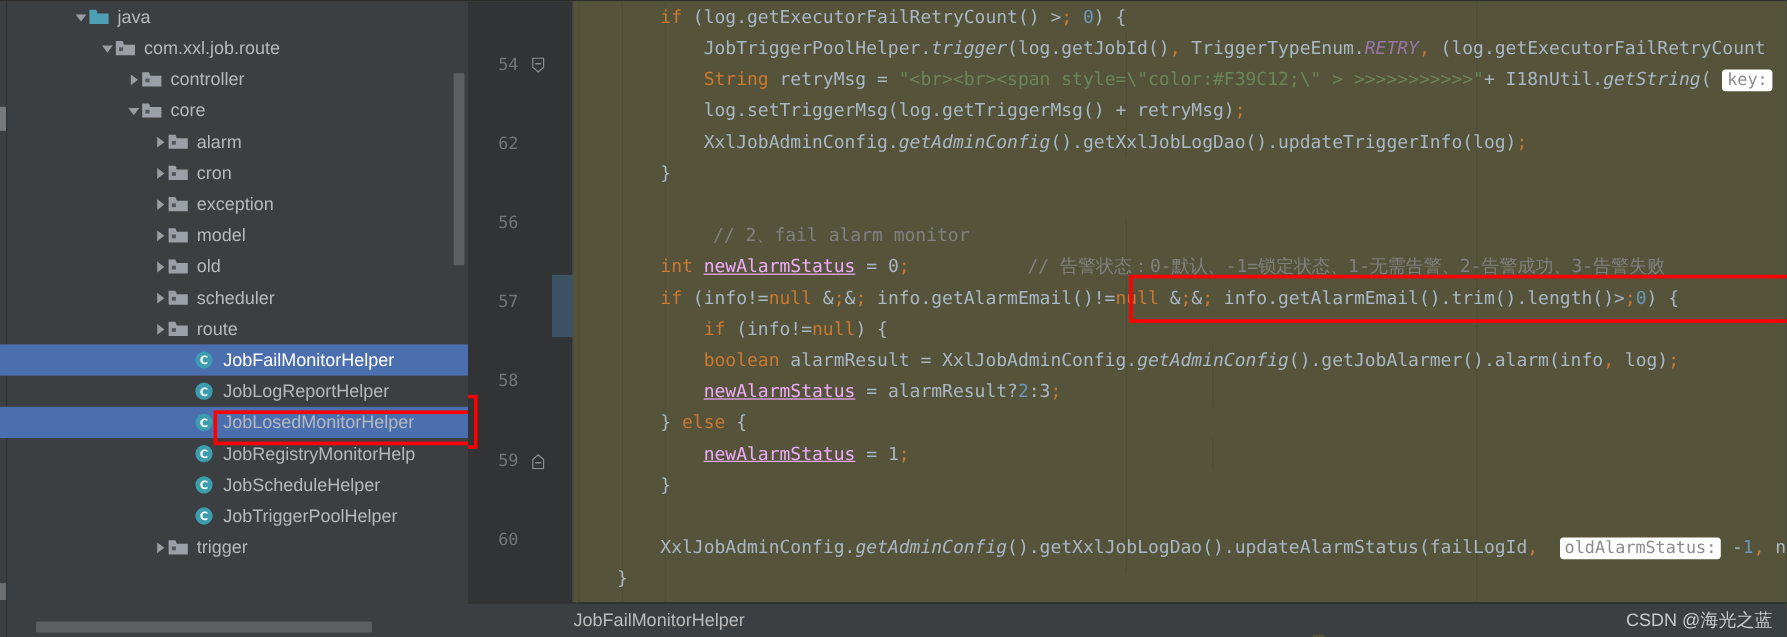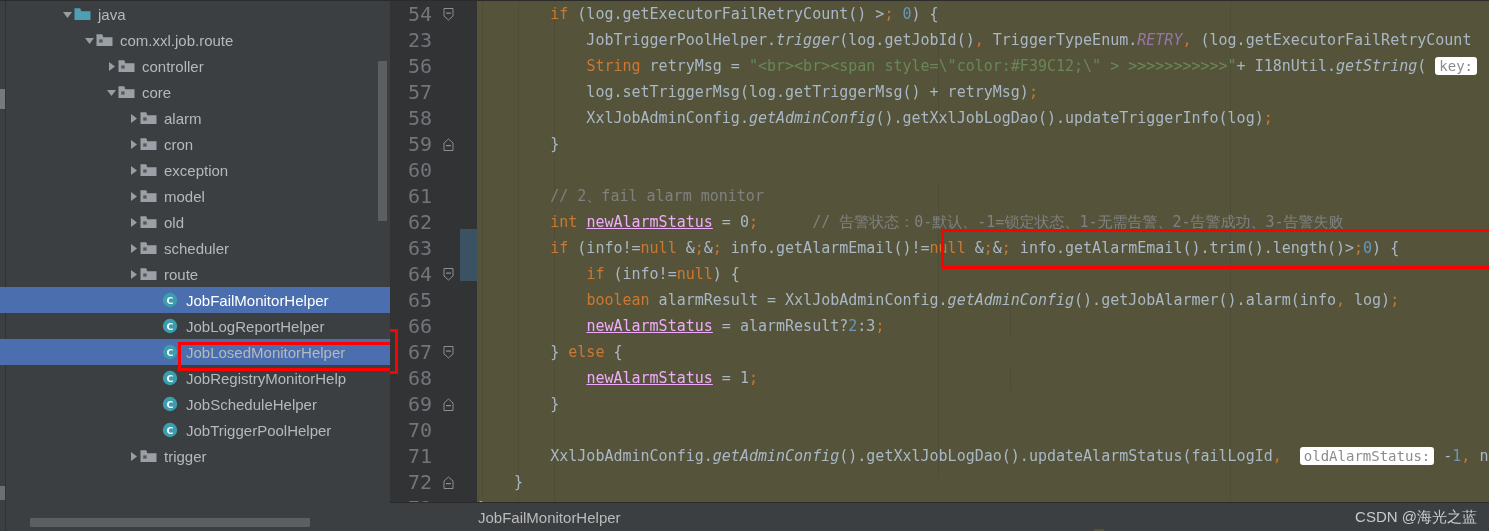--- a/index.html
+++ b/index.html
@@ -93,22 +93,23 @@
   }
   #gutter {
     position: absolute; left: 0; top: 0; width: 88px; height: 502px;
     background: #313335;
   }
   .gline {
     position: relative;
     height: 26px;
     display: flex; align-items: center;
     font-family: "DejaVu Sans Mono", monospace;
-    font-size: 20px;
+    font-size: 14px;
     color: #606366;
+    margin-top: 40px;
   }
   .gnum { width: 46px; text-align: right; padding-right: 4px; color: #72767a; }
   .gfold { width: 24px; display: flex; align-items: center; justify-content: center; }
   #gutter-rightline {
     position: absolute; left: 87px; top: 0; width: 1px; height: 502px; background: #4e5254;
   }
   #gutter-sel {
     position: absolute; left: 70px; top: 228px; width: 18px; height: 52px;
     background: #3b5263;
   }
@@ -131,21 +132,21 @@
   .indent-guides {
     position: absolute; left: 0; top: 0; width: 100%; height: 502px;
     pointer-events: none;
   }
   .ig { position: absolute; top: 0; width: 1px; background: #4e4d37; }
 
   
   .k  { color: #cc7832; }      
   .s  { color: #6a8759; }      
   .n  { color: #6897bb; }      
-  .c  { color: #808080; }      
+  .c  { color: #808080; padding-left: 44px; }      
   .fi { color: #a9b7c6; font-style: italic; }  
   .sf { color: #9876aa; font-style: italic; }  
   .fld{ color: #f0abfc; text-decoration: underline; } 
   .hint {
     background: #ffffff;
     color: #8c8c8c;
     border-radius: 3px;
     padding: 1px 4px;
     font-size: 14px;
   }
@@ -482,21 +483,21 @@
     <div class="gline">
           <span class="gnum">54</span>
           <span class="gfold">
             <svg width="11" height="13" viewBox="0 0 11 13">
               <path d="M1,0.5 L10,0.5 L10,8 L5.5,12 L1,8 Z" fill="none" stroke="#8c8f91" stroke-width="1"></path>
               <rect x="3" y="4.5" width="5" height="1.2" fill="#8c8f91"></rect>
             </svg>
           </span>
         </div>
         <div class="gline">
-          <span class="gnum">23</span>
+          <span class="gnum">62</span>
           <span class="gfold"></span>
         </div>
         <div class="gline">
           <span class="gnum">56</span>
           <span class="gfold"></span>
         </div>
         <div class="gline">
           <span class="gnum">57</span>
           <span class="gfold"></span>
         </div>

